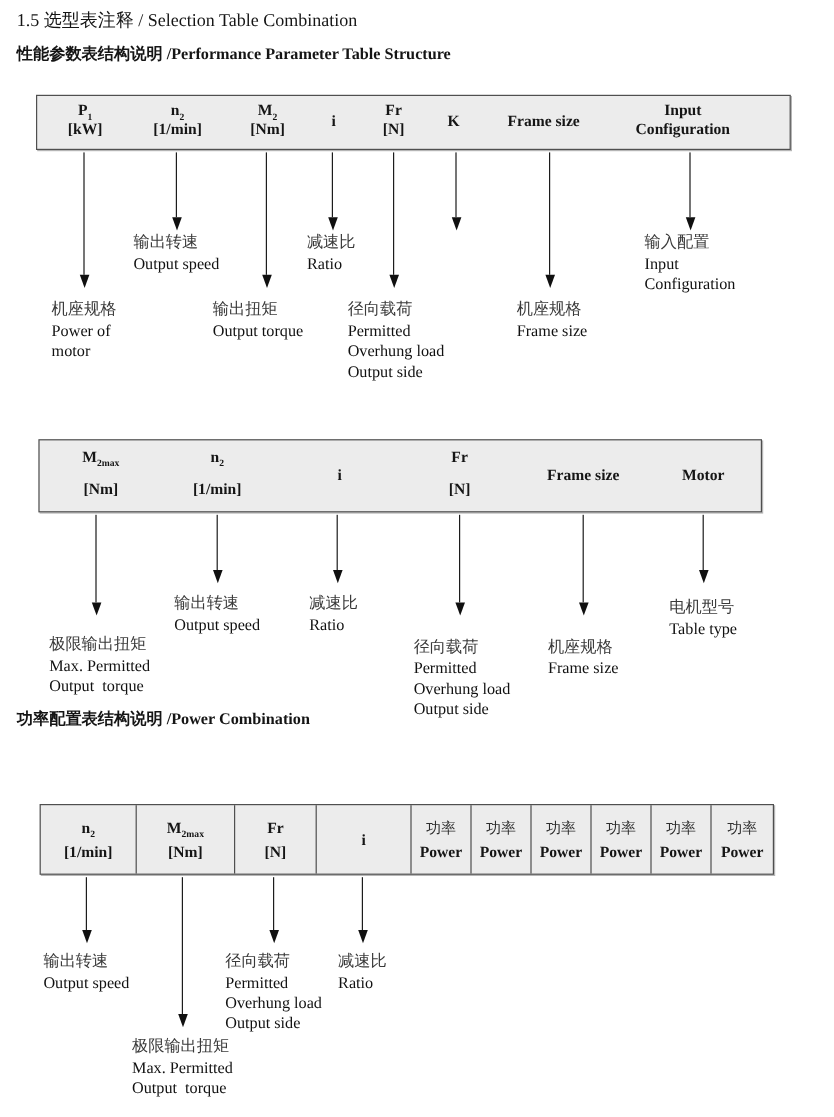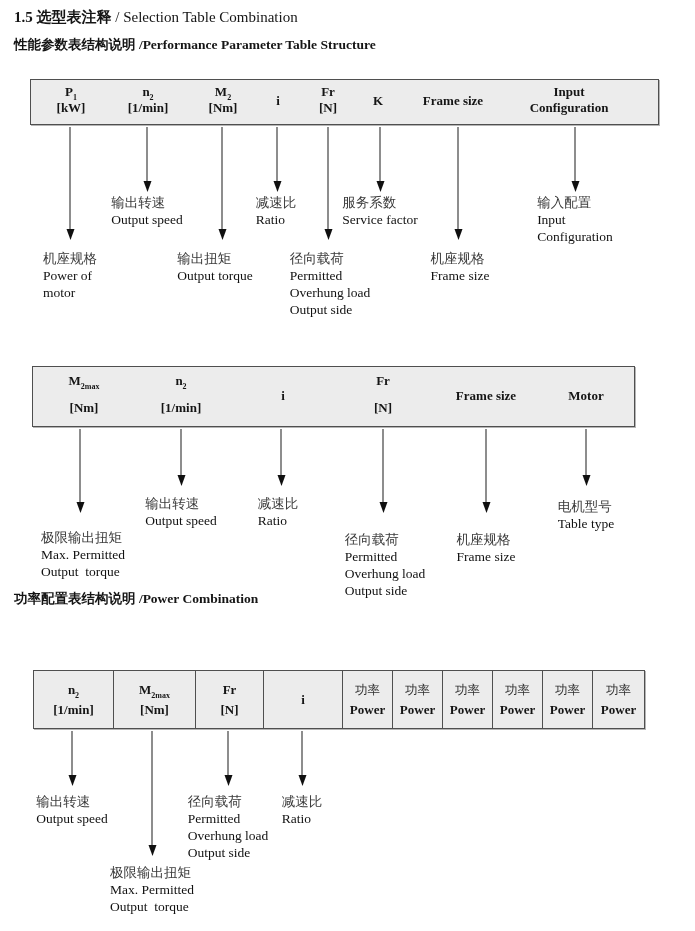--- a/index.html
+++ b/index.html
@@ -1,19 +1,19 @@
 <!DOCTYPE html>
 <html><head>
 <meta charset="utf-8">
 <style>
   html,body{margin:0;padding:0;background:#fff;}
   #page{position:relative;width:695px;height:931px;background:#ffffff;overflow:hidden;
         font-family:"Liberation Serif","DejaVu Sans",serif;color:#151515;}
   .title{position:absolute;left:14px;top:8px;font-size:15px;white-space:pre;}
-  .title .zh{font-weight:bold;}
+  .title .zh{font-weight:normal;}
   .sech{position:absolute;left:14px;font-weight:bold;font-size:13.5px;white-space:pre;
         font-family:"Liberation Serif","DejaVu Sans",serif;}
   .tbl{position:absolute;background:#ececec;border:1px solid #4f4f4f;box-shadow:1px 1px 0 #b5b5b5;}
   .th{position:absolute;transform:translateX(-50%);text-align:center;font-weight:bold;
       font-size:13px;white-space:nowrap;}
   .th .l1{line-height:16px;}
   .th .l2{line-height:16px;}
   sub{font-size:8px;line-height:0;}
   
   #t3{display:flex;flex-direction:row;align-items:stretch;}
@@ -102,21 +102,20 @@
       <div class="line" style="height:102px"></div>
       <div class="head"></div>
     </div>
   <div class="arr" style="left:575px;top:127px">
       <div class="line" style="height:54px"></div>
       <div class="head"></div>
     </div>
 
   <div class="lbl" style="left:147px;top:193px"><div class="lz">输出转速</div><div class="le">Output speed</div></div>
   <div class="lbl" style="left:276px;top:193px"><div class="lz">减速比</div><div class="le">Ratio</div></div>
-  <div class="lbl" style="left:380px;top:193px"><div class="lz">服务系数</div><div class="le">Service factor</div></div>
   <div class="lbl" style="left:575px;top:193px"><div class="lz">输入配置</div><div class="le">Input</div><div class="le">Configuration</div></div>
   <div class="lbl" style="left:70px;top:249px"><div class="lz">机座规格</div><div class="le">Power of</div><div class="le">motor</div></div>
   <div class="lbl" style="left:215px;top:249px"><div class="lz">输出扭矩</div><div class="le">Output torque</div></div>
   <div class="lbl" style="left:330px;top:249px"><div class="lz">径向载荷</div><div class="le">Permitted</div><div class="le">Overhung load</div><div class="le">Output side</div></div>
   <div class="lbl" style="left:460px;top:249px"><div class="lz">机座规格</div><div class="le">Frame size</div></div>
 
 
   <div class="tbl" style="left:32px;top:366px;width:601px;height:59px">
     <div class="th" style="left:51px;top:6px">
         <div class="l1"><span>M</span><sub>2max</sub></div>

